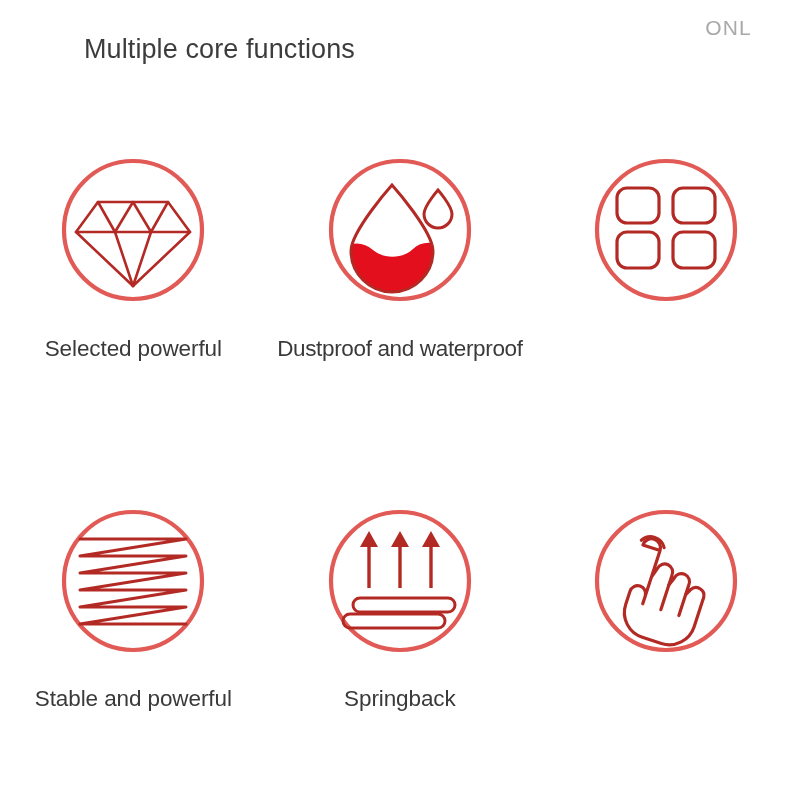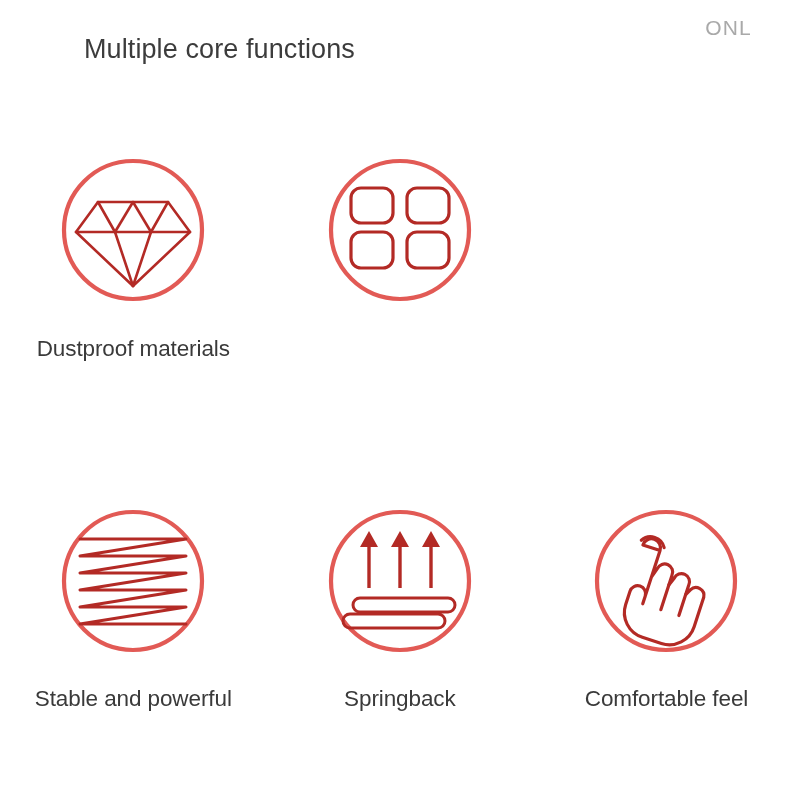--- a/index.html
+++ b/index.html
@@ -121,23 +121,45 @@
               <line x1="18" y1="77" x2="132" y2="77"></line>
               <line x1="40" y1="47" x2="57" y2="77"></line>
               <line x1="110" y1="47" x2="93" y2="77"></line>
               <line x1="57" y1="77" x2="75" y2="47"></line>
               <line x1="93" y1="77" x2="75" y2="47"></line>
               <line x1="57" y1="77" x2="75" y2="131"></line>
               <line x1="93" y1="77" x2="75" y2="131"></line>
             </g>
           </svg>
         </div>
-        <div class="feature-label">Dustproof materials</div>
-      </div>
-
+        <div class="feature-label">Selected powerful</div>
+      </div>
+
+      <div class="feature-cell cell-2">
+        <div class="icon-circle">
+          <svg viewBox="0 0 150 150" xmlns="http://www.w3.org/2000/svg">
+            <circle cx="75" cy="75" r="69" fill="none" stroke="#e25a55" stroke-width="4.2"></circle>
+            <defs>
+              <clipPath id="dropClip">
+                <path d="M67 30 C67 30 108 76 108 96 A41 41 0 0 1 26 96 C26 76 67 30 67 30 Z"></path>
+              </clipPath>
+            </defs>
+            <g clip-path="url(#dropClip)">
+              <path d="M18 92
+                       C30 86 40 88 48 95
+                       C58 104 78 104 88 94
+                       C96 86 108 86 118 92
+                       L118 145 L18 145 Z" fill="#e30f1c"></path>
+            </g>
+            <path d="M67 30 C67 30 108 76 108 96 A41 41 0 0 1 26 96 C26 76 67 30 67 30 Z" fill="none" stroke="#b32a25" stroke-width="3"></path>
+            <path d="M113 35 C113 35 127 51 127 59 A14 14 0 0 1 99 59 C99 51 113 35 113 35 Z" fill="none" stroke="#b32a25" stroke-width="3"></path>
+          </svg>
+        </div>
+        <div class="feature-label">Dustproof and waterproof</div>
+      </div>
 
       <div class="feature-cell cell-3">
         <div class="icon-circle">
           <svg viewBox="0 0 150 150" xmlns="http://www.w3.org/2000/svg">
             <circle cx="75" cy="75" r="69" fill="none" stroke="#e25a55" stroke-width="4.2"></circle>
             <g fill="none" stroke="#b32a25" stroke-width="3.2">
               <rect x="26" y="33" width="42" height="35" rx="10" ry="10"></rect>
               <rect x="82" y="33" width="42" height="35" rx="10" ry="10"></rect>
               <rect x="26" y="77" width="42" height="36" rx="10" ry="10"></rect>
               <rect x="82" y="77" width="42" height="36" rx="10" ry="10"></rect>
@@ -214,19 +236,18 @@
                          A8 8 0 0 1 59 96
                          L59 104
                          L59 48 Z"></path>
 
                 <line x1="78" y1="78" x2="78" y2="104"></line>
                 <line x1="97" y1="82" x2="97" y2="104"></line>
               </g>
             </g>
           </svg>
         </div>
-        <div class="feature-label">Comfortable feel</div>
       </div>
 
     </div>
 
   </div>
 </div>
 
 </body></html>

